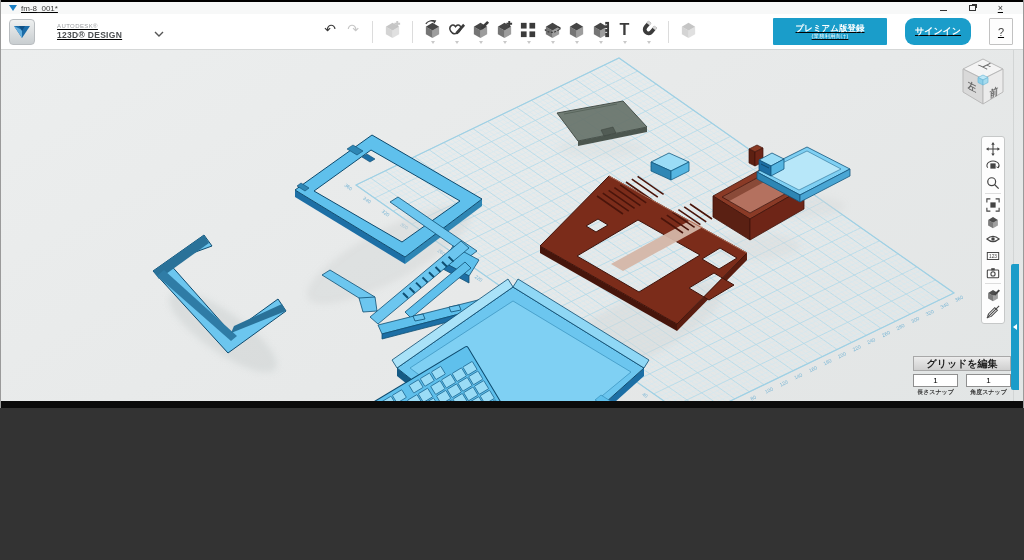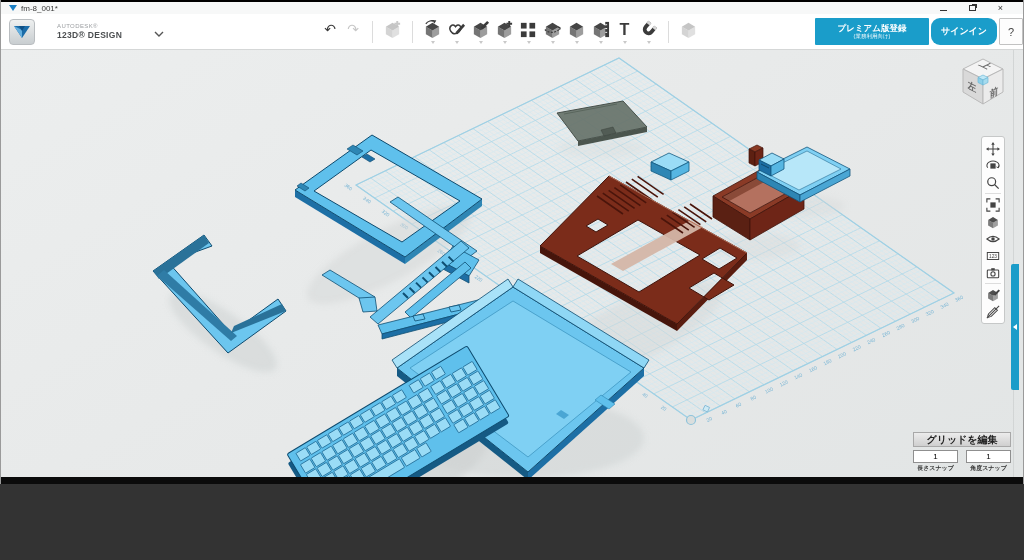--- a/index.html
+++ b/index.html
@@ -1,20 +1,20 @@
 <!DOCTYPE html>
 <html><head>
 <meta charset="utf-8">
 <style>
   * { margin:0; padding:0; box-sizing:border-box; }
   html,body { background:#333; }
   .window {
-    position:relative; width:1024px; height:484px; overflow:hidden;
+    position:relative; width:1024px; height:408px; overflow:hidden;
     font-family:"Liberation Sans", sans-serif; background:#737373;
-    border-left:1px solid #9a9a9a; border-right:1px solid #9a9a9a;
+    border-left:1px solid #9a9a9a; border-right:1px solid #9a9a9a;text-decoration:underline;
   }
   
   .top-edge { height:2px; background:#000; }
   .titlebar {
     height:12px; background:#f7f8f8; display:flex; align-items:center;
     padding:0 8px; font-size:8px; color:#3a3a3a;
   }
   .tb-logo { width:0; height:0; border-left:4px solid transparent; border-right:4px solid transparent;
     border-top:6px solid #1b7fc4; margin-right:4px; }
   .win-controls { margin-left:auto; display:flex; align-items:center; gap:22px; padding-right:12px; }
@@ -37,21 +37,21 @@
   .tool {
     width:23px; display:flex; flex-direction:column; align-items:center; color:#3b3b3b; padding-top:1px;
   }
   .tool.dis { color:#c2c2c2; }
   .tool svg { display:block; }
   .caret { width:0; height:0; border-left:2.5px solid transparent; border-right:2.5px solid transparent;
     border-top:3px solid #c9c9c9; margin-top:2px; }
   .glyph-btn { font-size:14px; line-height:20px; width:22px; text-align:center; color:#3b3b3b; }
   .glyph-btn.dis { color:#c8c8c8; }
   .vsep { width:1px; height:22px; background:#dcdcdc; margin:2px 7px 0 7px; }
-  .account { margin-left:auto; display:flex; align-items:center; gap:2px; }
+  .account { margin-left:auto; display:flex; align-items:center; gap:18px; padding-right:10px; }
   .btn-premium {
     width:114px; height:27px; background:#1a9dca; color:#fff; border:none; border-radius:1px;
     display:flex; flex-direction:column; align-items:center; justify-content:center; cursor:pointer;
   }
   .btn-premium .l1 { font-size:8.5px; font-weight:bold; line-height:10px; }
   .btn-premium .l2 { font-size:5.5px; line-height:7px; opacity:.95; }
   .btn-signin {
     width:66px; height:27px; background:#1a9dca; color:#fff; border:none; border-radius:9px;
     font-size:9px; font-weight:bold; cursor:pointer; font-family:inherit;
   }

